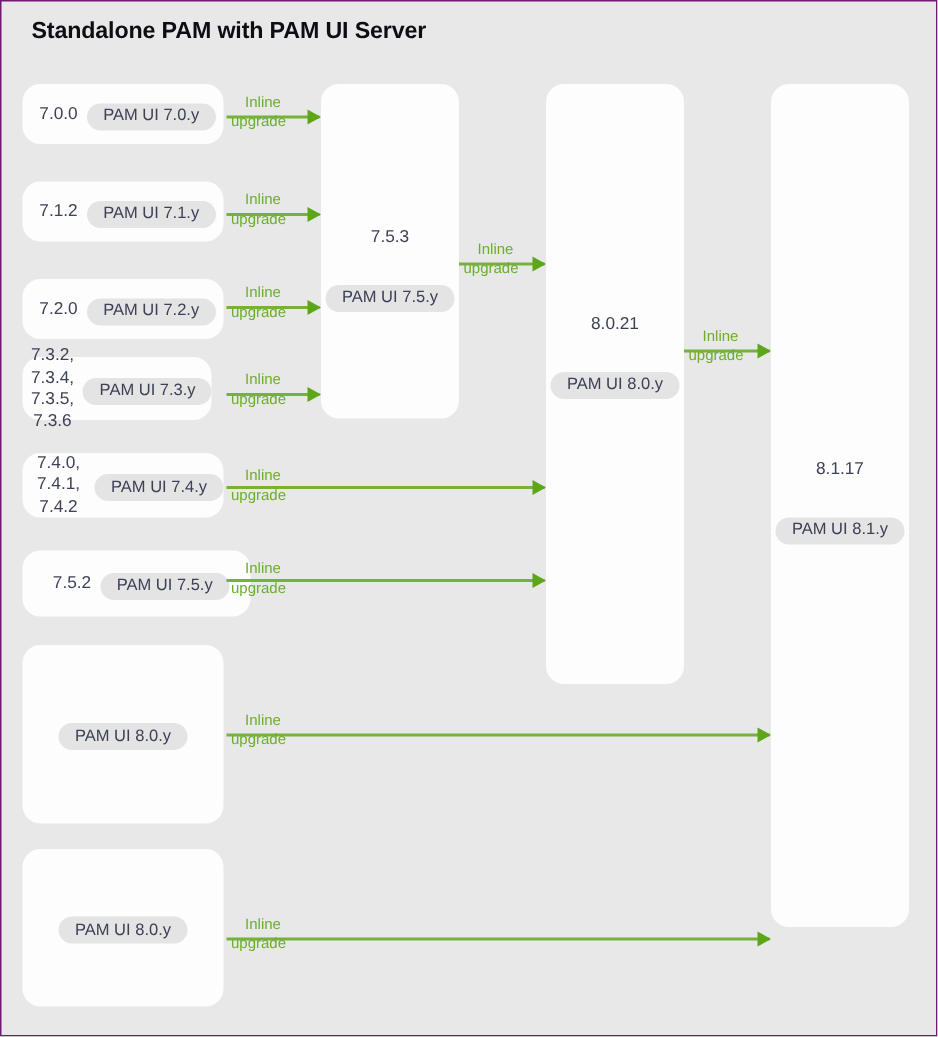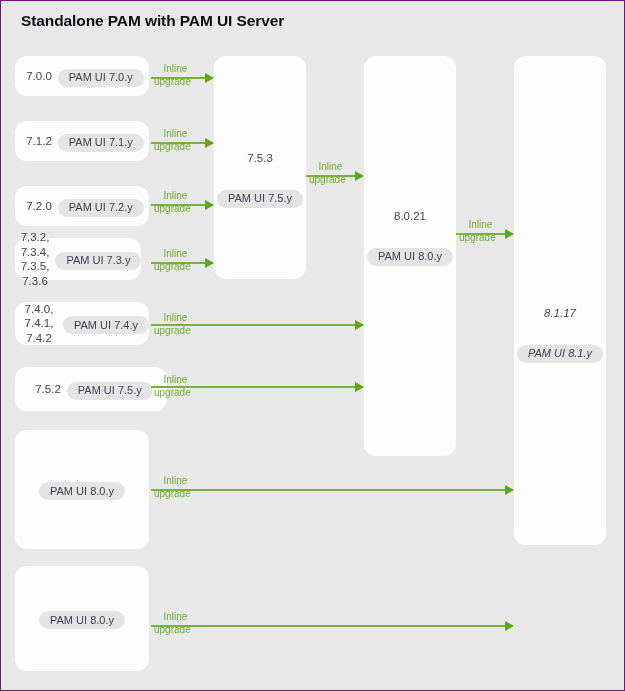--- a/index.html
+++ b/index.html
@@ -147,21 +147,21 @@
     </div>
   </div>
 
   <div class="node tall" style="left:363px; top:55px; width:92px; height:400px;">
     <div class="lane-label" style="top:153px;">
       <div class="node-ver">8.0.21</div>
       <div class="node-badge">PAM UI 8.0.y</div>
     </div>
   </div>
 
-  <div class="node tall" style="left:513px; top:55px; width:92px; height:489px;font-style:italic;">
+  <div class="node tall" style="left:513px; top:55px; width:92px; height:562px;">
     <div class="lane-label" style="top:250px;">
       <div class="node-ver">8.1.17</div>
       <div class="node-badge">PAM UI 8.1.y</div>
     </div>
   </div>
 
   <div class="arrow" style="left:150px; top:76px; width:62px;"></div>
   <div class="arrow-label" style="left:153px; top:62px;">
     <span class="l1">Inline</span>
     <span class="l2">upgrade</span>

